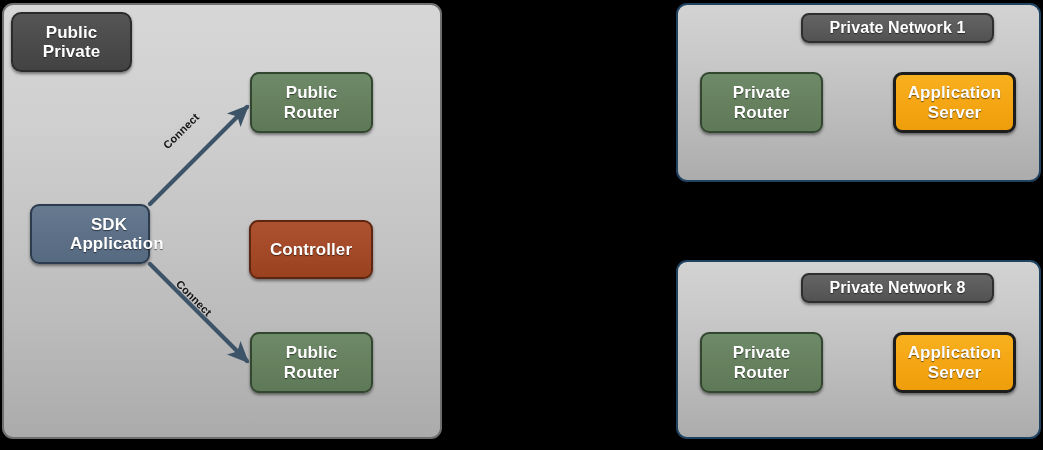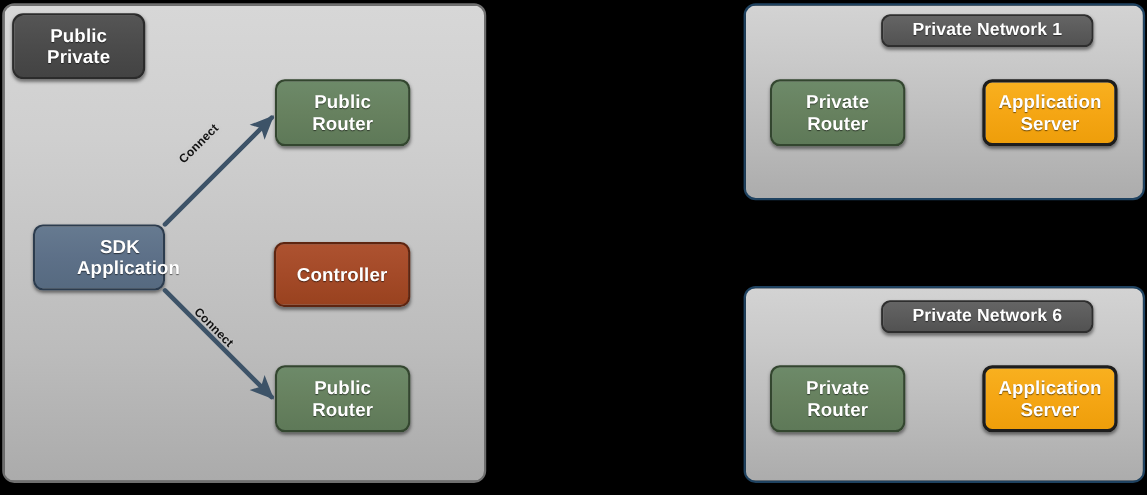--- a/index.html
+++ b/index.html
@@ -185,21 +185,21 @@
   <div class="node n-orange" style="left:893px; top:71px; width:123px; height:61px; font-size:17px;">
     <span class="lbl">
       <span>Application</span><br>
       <span>Server</span>
     </span>
   </div>
 
   <div class="container zone-private" style="left:676px; top:259px; width:365px; height:179px;"></div>
 
   <div class="node n-darkgray" style="left:765px; top:272px; width:193px; height:30px; font-size:16px; border-radius:8px;">
-    <span class="lbl">Private Network 6</span>
+    <span class="lbl">Private Network 8</span>
   </div>
 
   <div class="node n-green" style="left:700px; top:331px; width:123px; height:61px; font-size:17px;">
     <span class="lbl">
       <span>Private</span><br>
       <span>Router</span>
     </span>
   </div>
 
   <div class="node n-orange" style="left:893px; top:331px; width:123px; height:61px; font-size:17px;">

